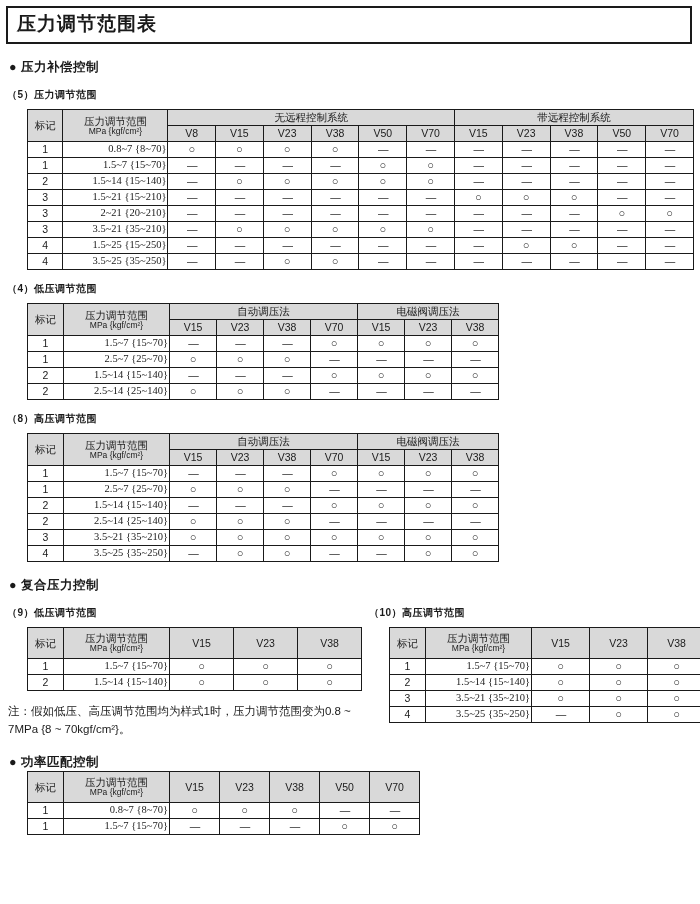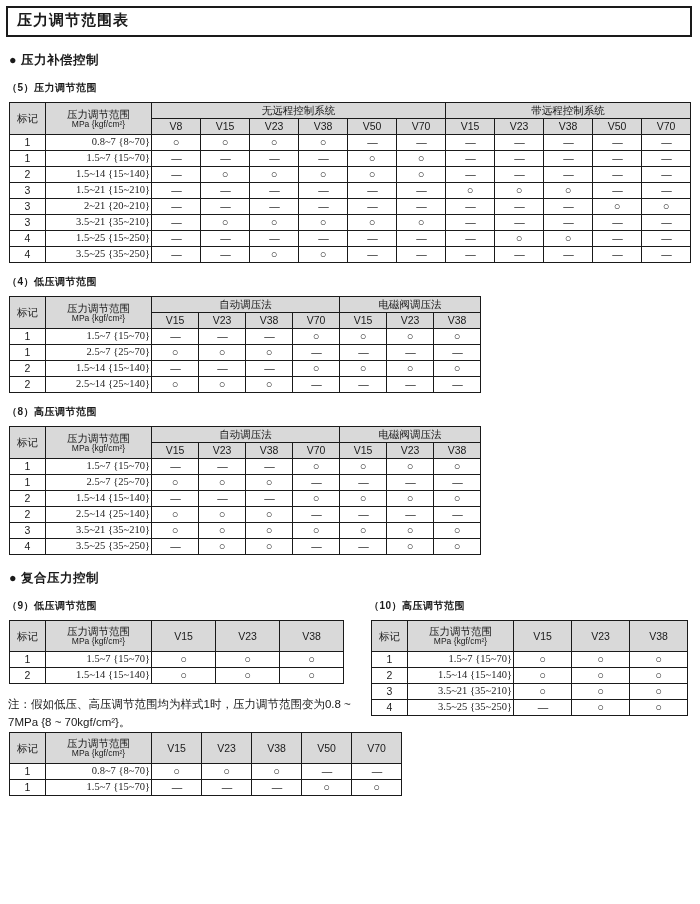--- a/index.html
+++ b/index.html
@@ -10,39 +10,39 @@
     color:#1a1a1a;
     position:relative;
     overflow:hidden;
   }
   .page { padding:5px 6px; }
 
   .title-box {
     border:2px solid #1a1a1a;
     margin:1px 2px 0 0;
     padding:3px 9px 5px;
-    font-size:15px; font-weight:bold;
+    font-size:19px; font-weight:bold;
     letter-spacing:1px;
   }
 
   .h-bullet {
     margin:15px 0 0 3px;
     font-size:12.5px; font-weight:bold;
     letter-spacing:0.5px;
   }
   .h-caption {
     margin:12px 0 7px 1px;
     font-size:10px; font-weight:bold;
     letter-spacing:0.5px;
   }
 
   table {
     border-collapse:collapse;
     table-layout:fixed;
-    margin-left:3px;
+    margin-left:21px;
   }
   th, td {
     border:1px solid #1a1a1a;
     text-align:center;
     vertical-align:middle;
     font-size:10.5px;
     line-height:1.15;
     height:16px;
     padding:0 1px;
     overflow:hidden;
@@ -519,20 +519,21 @@
               <td class="range">3.5~25 {35~250}</td>
               <td class="dash">—</td>
               <td class="circ">○</td>
               <td class="circ">○</td>
             </tr>
           </tbody>
         </table>
     </div>
   </div>
 
+  <div class="h-bullet">● 功率匹配控制</div>
   <table>
       <colgroup>
         <col style="width: 36px;">
         <col style="width: 106px;">
         <col style="width: 50px;">
         <col style="width: 50px;">
         <col style="width: 50px;">
         <col style="width: 50px;">
         <col style="width: 50px;">
       </colgroup>

